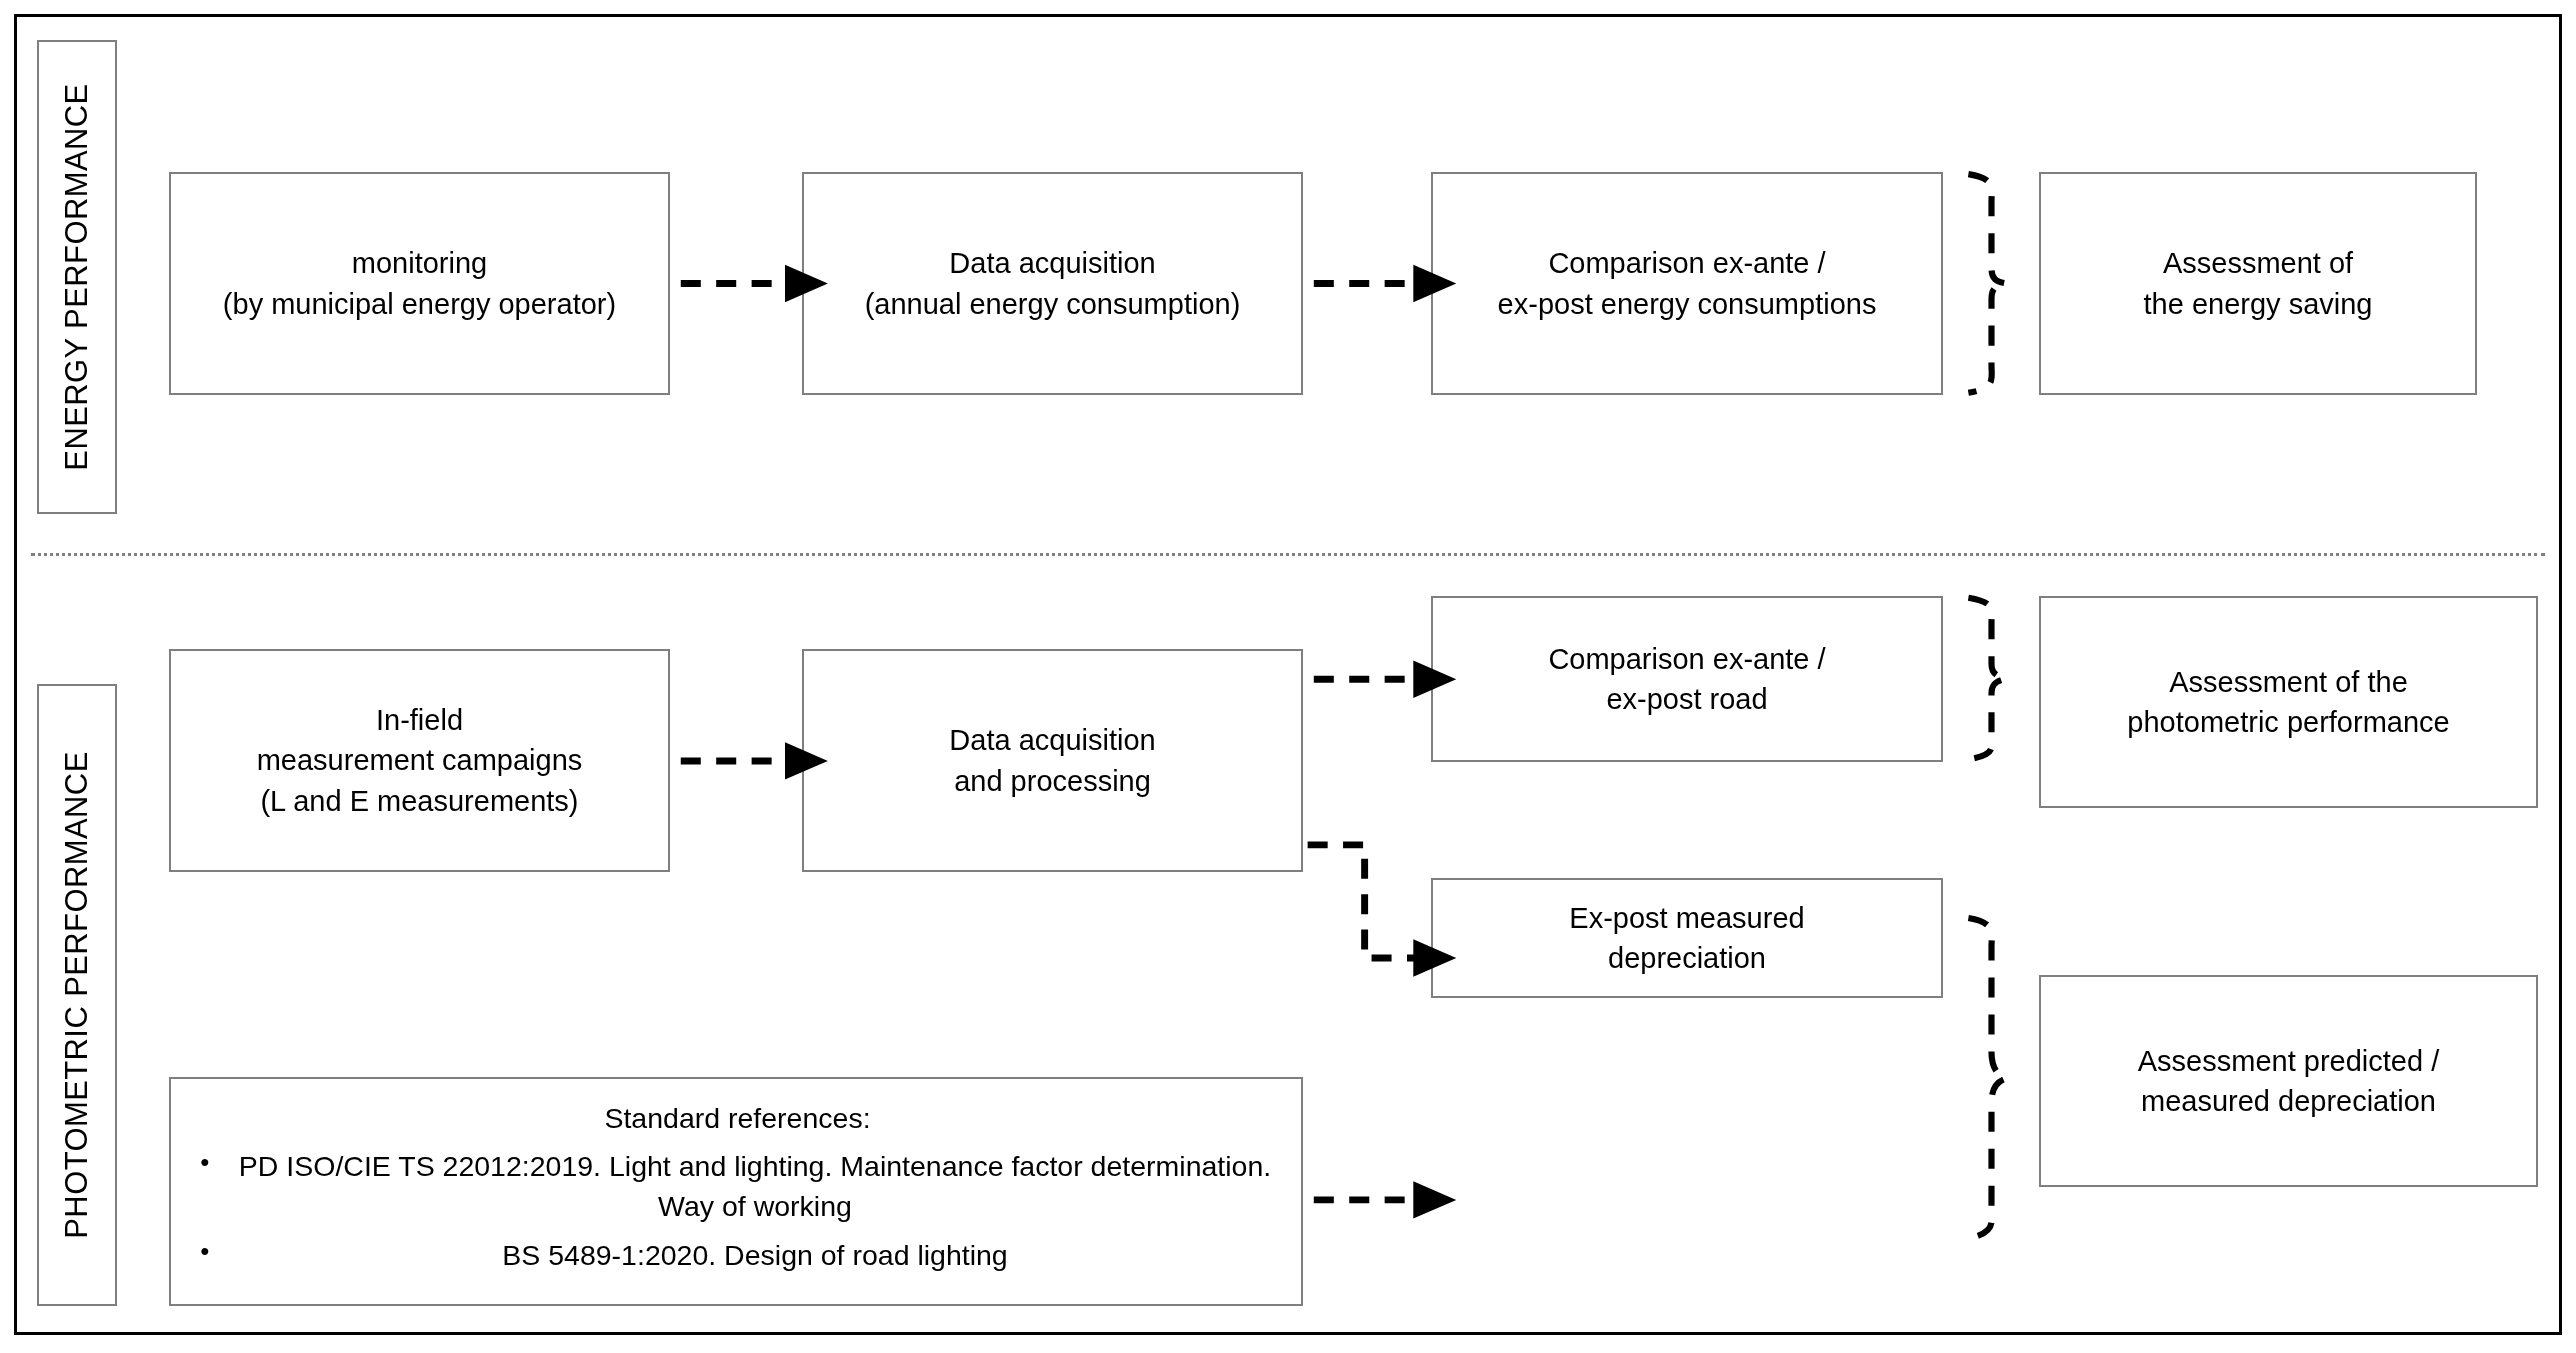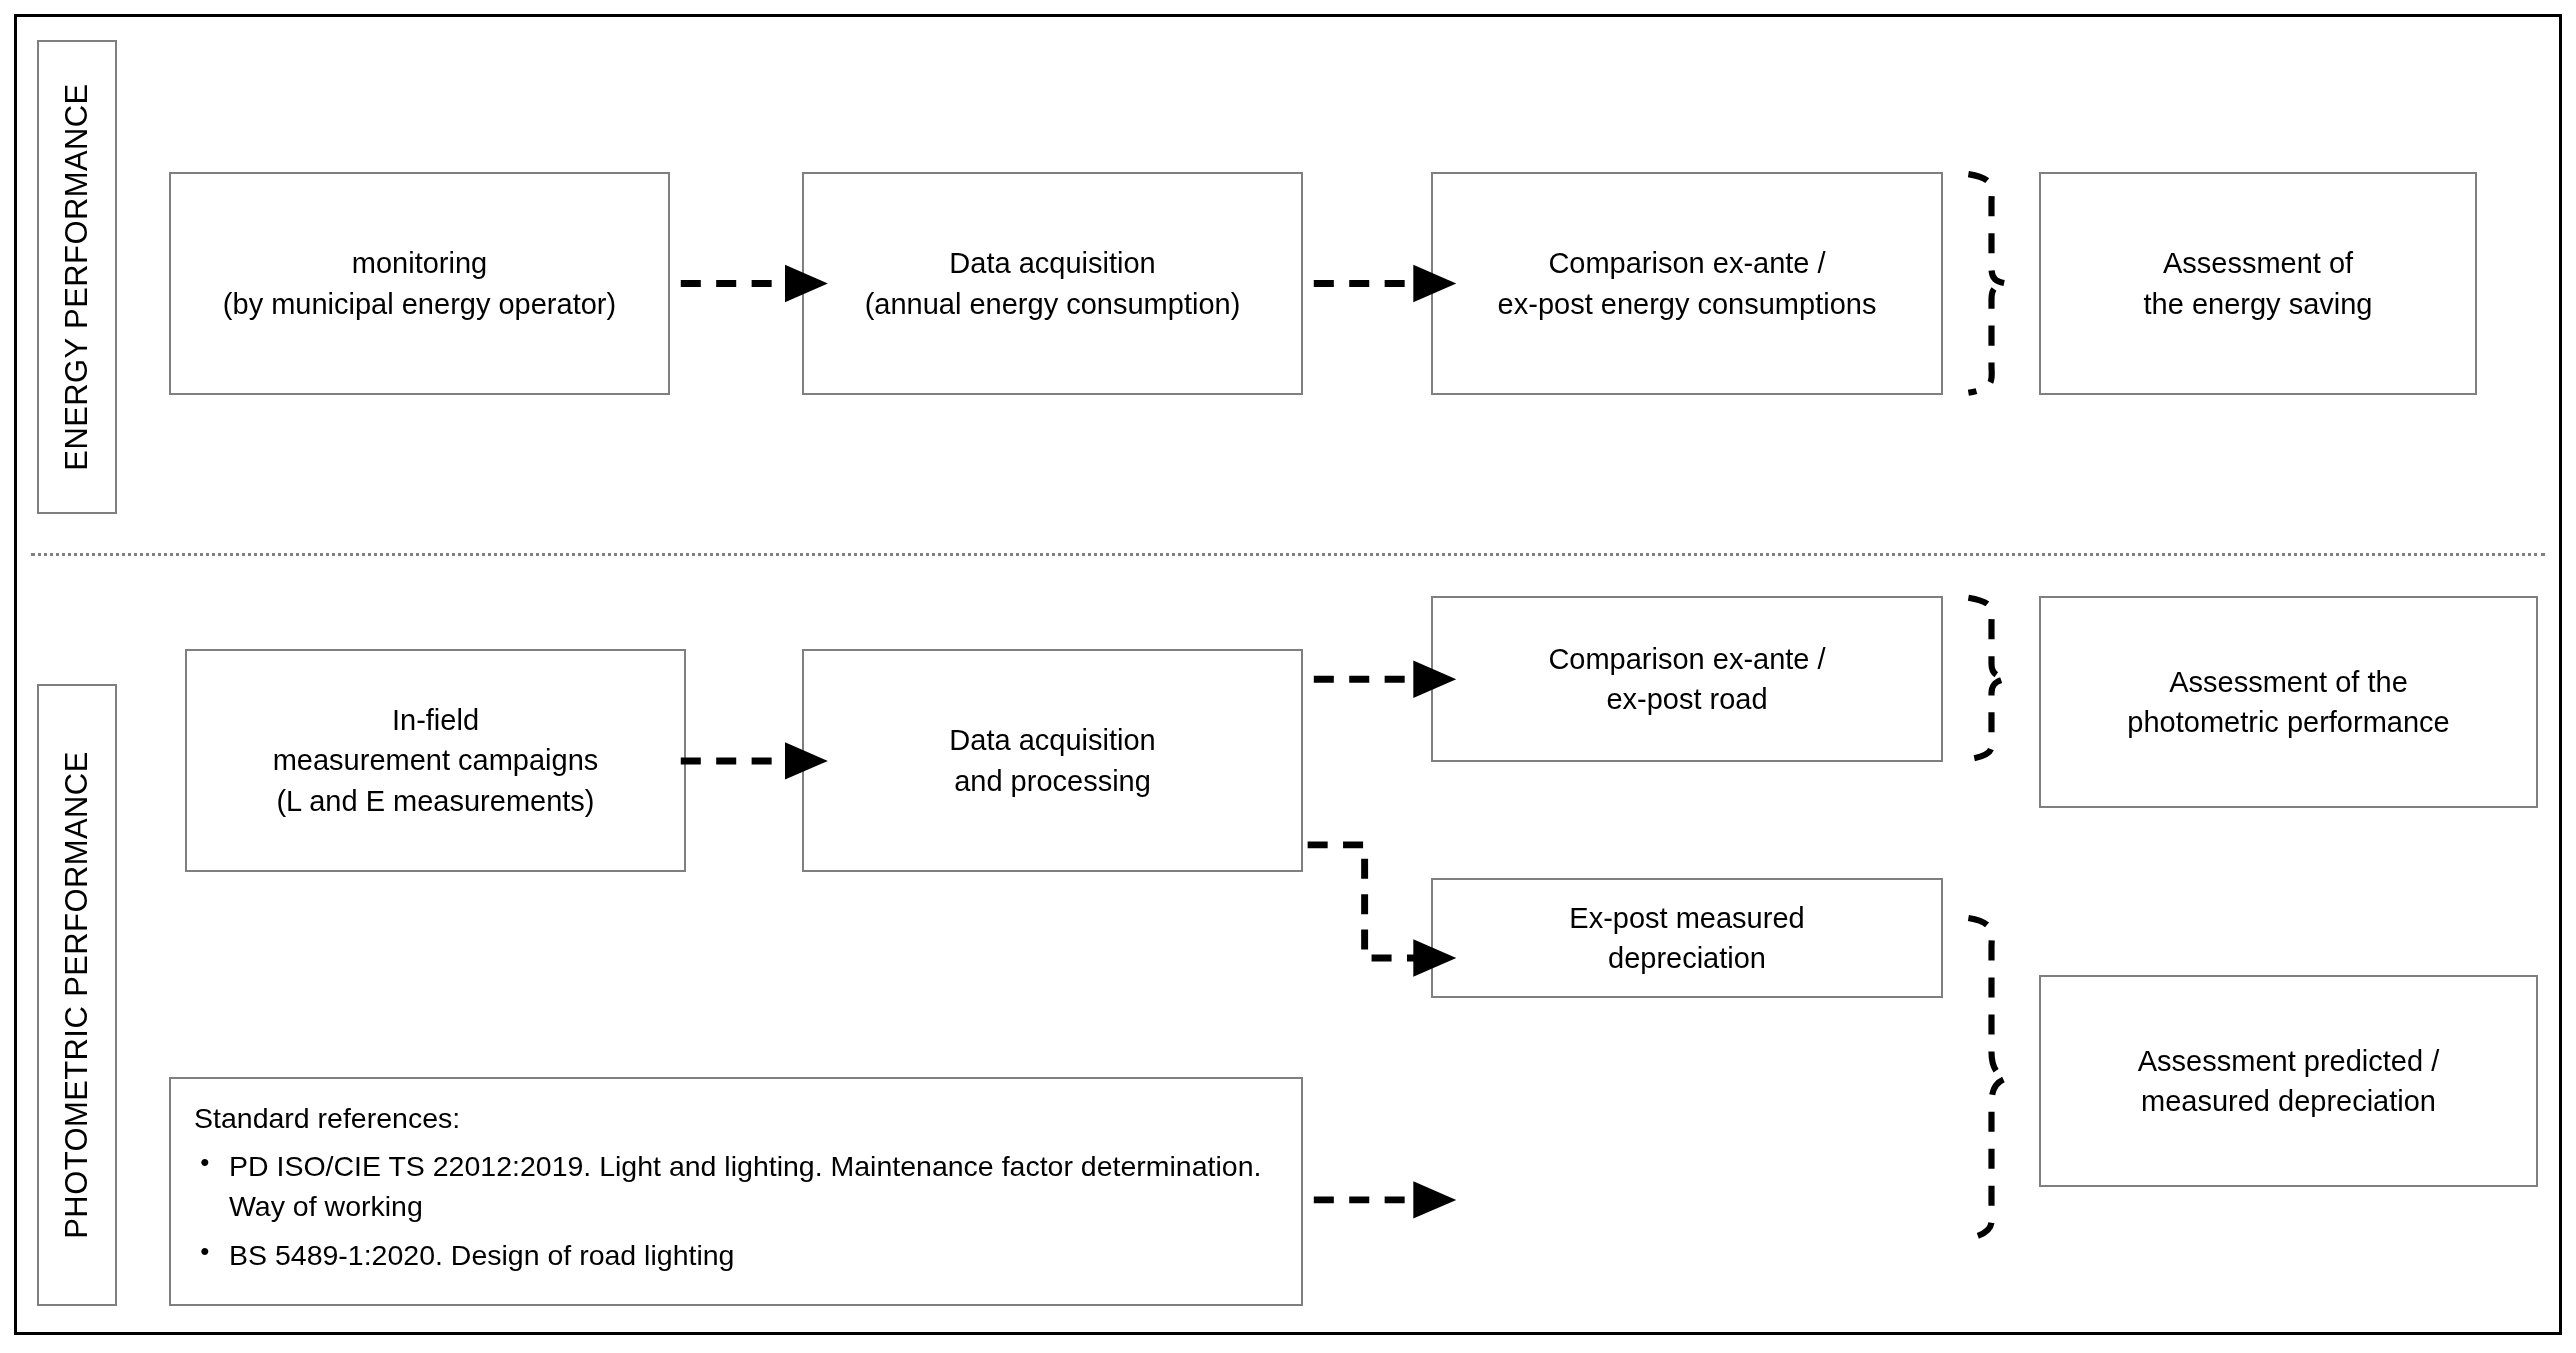--- a/index.html
+++ b/index.html
@@ -75,21 +75,21 @@
   
   .notebox {
     position: absolute;
     border: 2.3px solid #7f7f7f;
     box-sizing: border-box;
     background: #ffffff;
     font-size: 28.5px;
     line-height: 1.42;
     color: #000000;
     padding: 18.5px 20px 7.7px 23px;
-    text-align: left;
+    text-align: center;
   }
   .notebox .note-title { margin-bottom: 3.1px; }
   .notebox ul {
     list-style: none;
     margin: 0;
     padding: 0;
   }
   .notebox li {
     position: relative;
     padding-left: 35px;
@@ -150,21 +150,21 @@
     <div class="lines">
       <div>Assessment of</div>
       <div>the energy saving</div>
     </div>
   </div>
 
   <div class="band-label" style="left:37px; top:684px; width:80px; height:622px;">
     <span class="vtext">PHOTOMETRIC PERFORMANCE</span>
   </div>
 
-  <div class="pbox" style="left:169px; top:649px; width:501px; height:223px;margin-left:16px;">
+  <div class="pbox" style="left:169px; top:649px; width:501px; height:223px;">
     <div class="lines">
       <div>In-field</div>
       <div>measurement campaigns</div>
       <div>(L and E measurements)</div>
     </div>
   </div>
 
   <div class="pbox" style="left:802px; top:649px; width:501px; height:223px;">
     <div class="lines">
       <div>Data acquisition</div>

